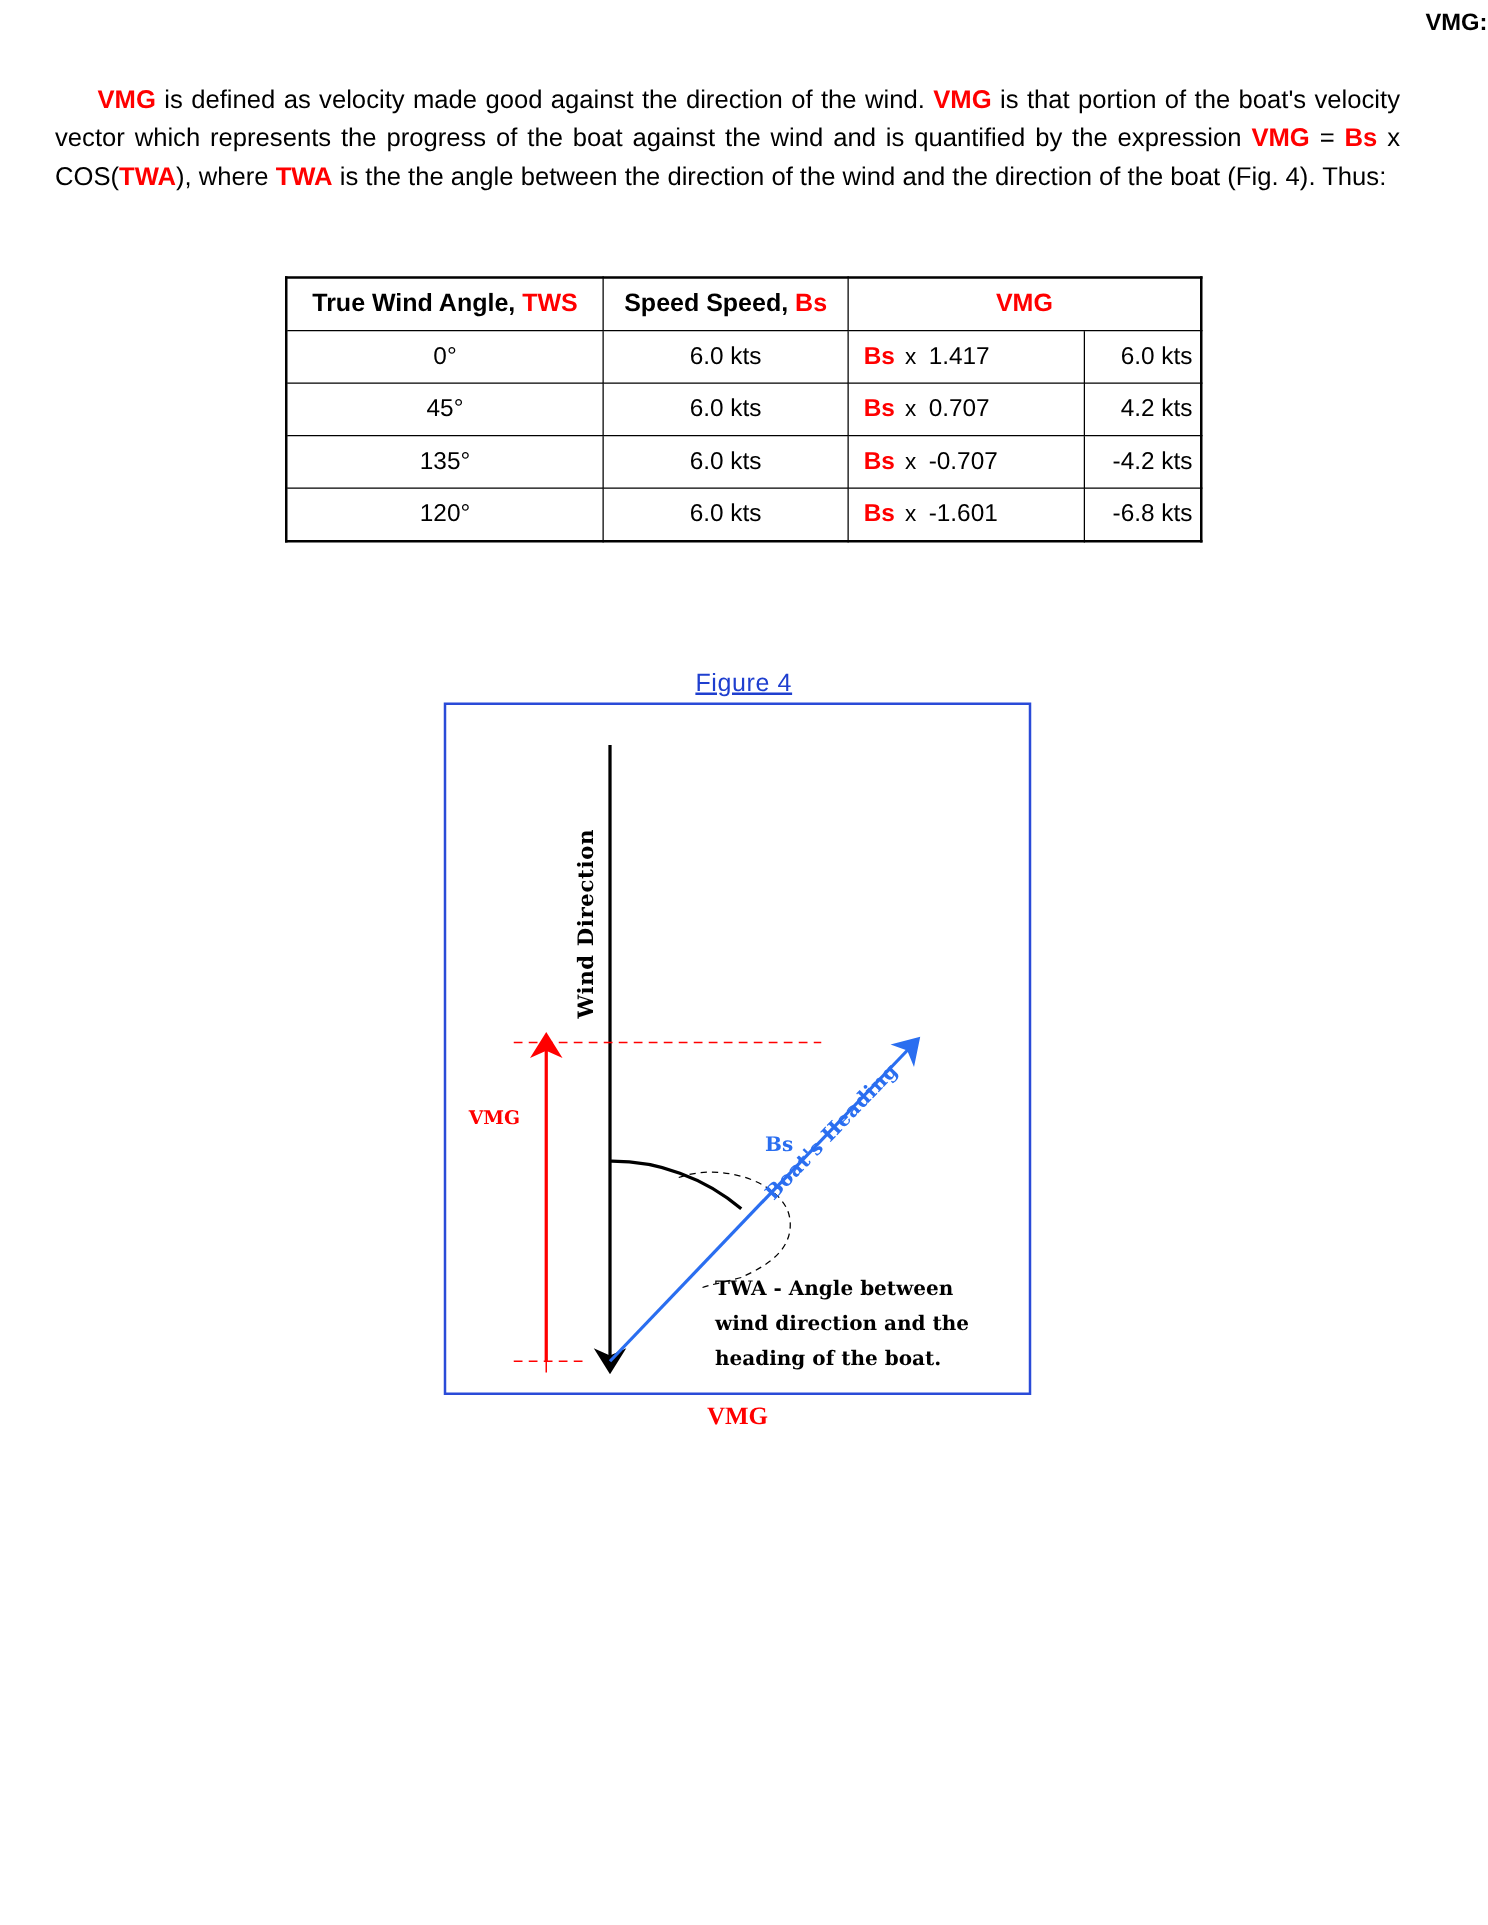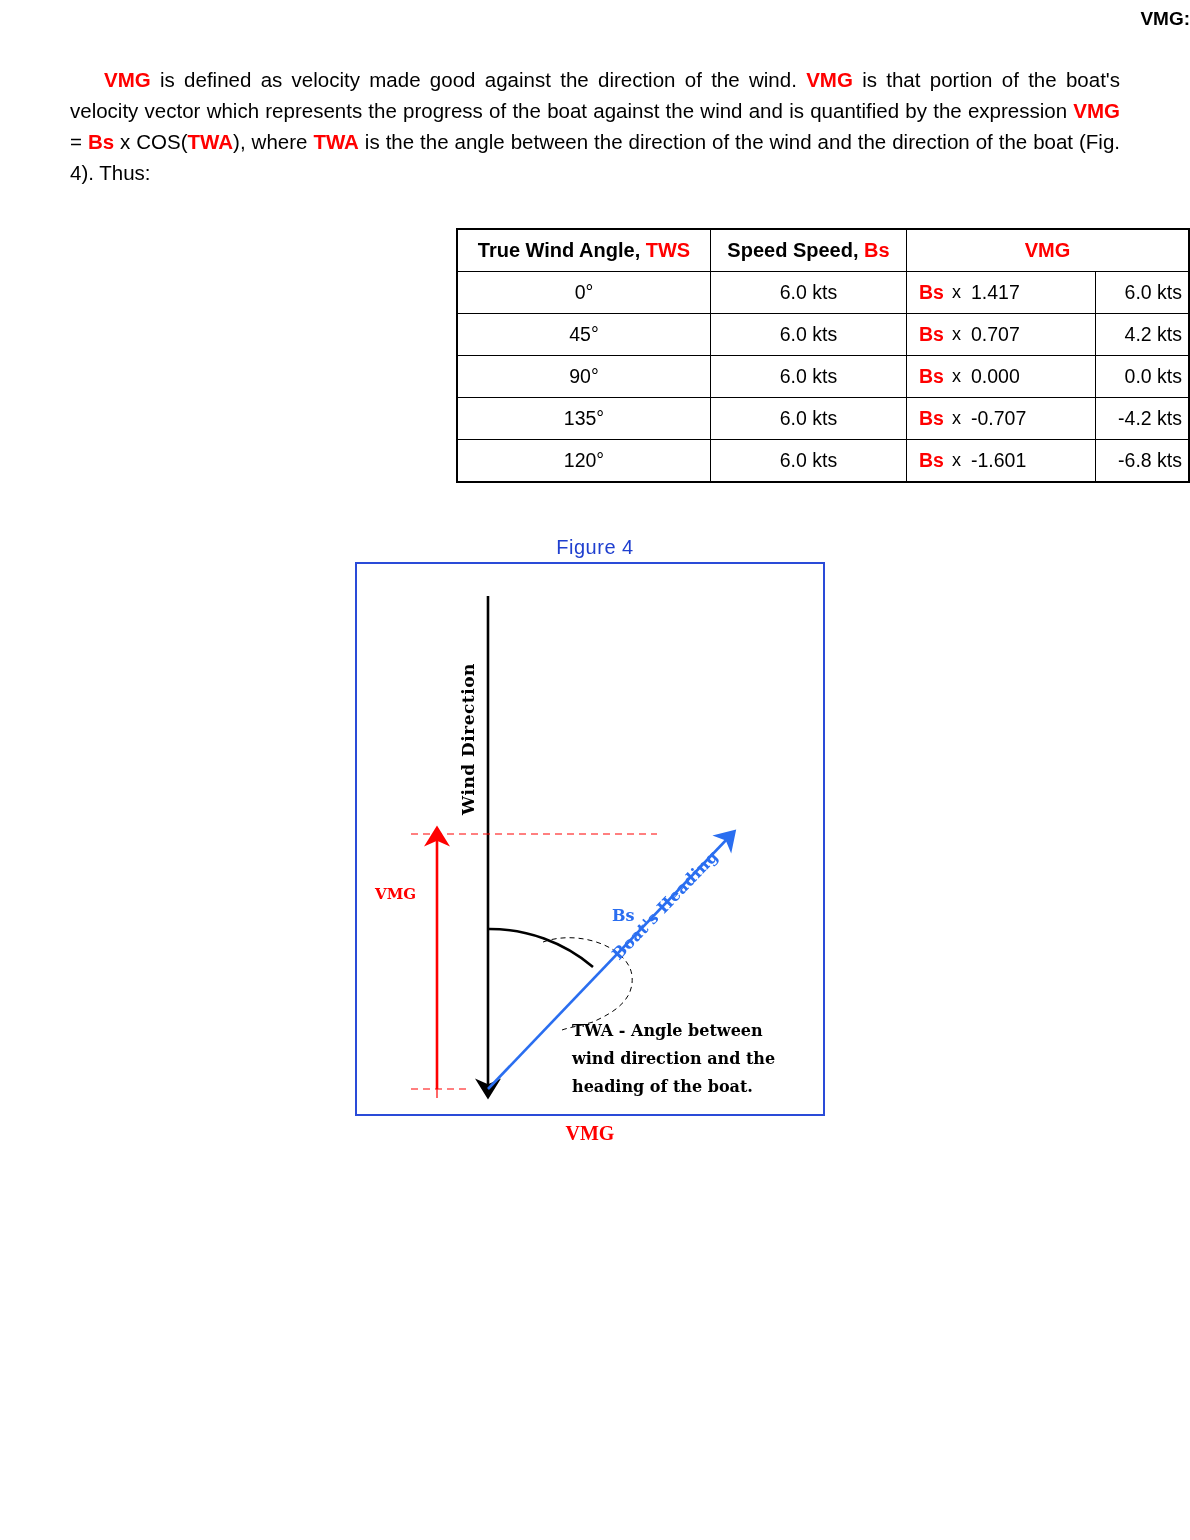--- a/index.html
+++ b/index.html
@@ -25,43 +25,43 @@
   .doc-title {
     text-align: right;
     font-size: 19px;
     font-weight: bold;
     padding-top: 8px;
     letter-spacing: 0px;
   }
 
   
   .paragraph {
-    margin: 34px 70px 0 70px;
+    margin: 34px 70px 0 44px;
     font-size: 20.5px;
     line-height: 31px;
     text-align: justify;
     text-justify: inter-word;
   }
   .paragraph .indent {
     display: inline-block;
     width: 34px;
   }
   .red {
     color: #ff0000;
     font-weight: bold;
   }
   .redn {
     color: #ff0000;
   }
 
   
   .table-wrap {
-    margin-top: 40px;
+    margin-top: 64px;
     display: flex;
-    justify-content: flex-end;
+    justify-content: center;
   }
   table.vmg {
     border-collapse: collapse;
     border: 2px solid #000;
     font-size: 19.5px;
   }
   table.vmg td, table.vmg th {
     border: 1px solid #000000;
     padding: 0;
     height: 41px;
@@ -90,20 +90,21 @@
   .exp-num { margin-left: 2px; }
 
   
   .fig-caption {
     position: absolute;
     left: 0; right: 0;
     top: 536px;
     text-align: center;
     color: #1f3fcf;
     font-size: 20px;
+    text-decoration: underline;
     letter-spacing: 0.5px;
   }
   .fig-box {
     position: absolute;
     left: 355px;
     top: 562px;
     width: 470px;
     height: 554px;
     border: 2px solid #2a4bd8;
     box-sizing: border-box;
@@ -168,32 +169,20 @@
           <td class="col-twa">45°</td>
           <td class="col-bs">6.0  kts</td>
           <td class="col-exp">
             <span class="exp-inner">
               <span class="exp-bs">Bs</span>
               <span class="exp-x">x</span>
               <span class="exp-num">0.707</span>
             </span>
           </td>
           <td class="col-val">4.2 kts</td>
-        </tr>
-        <tr>
-          <td class="col-twa">90°</td>
-          <td class="col-bs">6.0  kts</td>
-          <td class="col-exp">
-            <span class="exp-inner">
-              <span class="exp-bs">Bs</span>
-              <span class="exp-x">x</span>
-              <span class="exp-num">0.000</span>
-            </span>
-          </td>
-          <td class="col-val">0.0 kts</td>
         </tr>
         <tr>
           <td class="col-twa">135°</td>
           <td class="col-bs">6.0  kts</td>
           <td class="col-exp">
             <span class="exp-inner">
               <span class="exp-bs">Bs</span>
               <span class="exp-x">x</span>
               <span class="exp-num">-0.707</span>
             </span>

